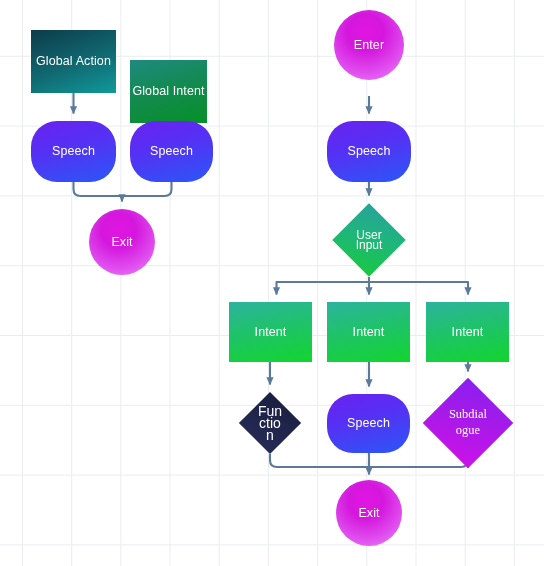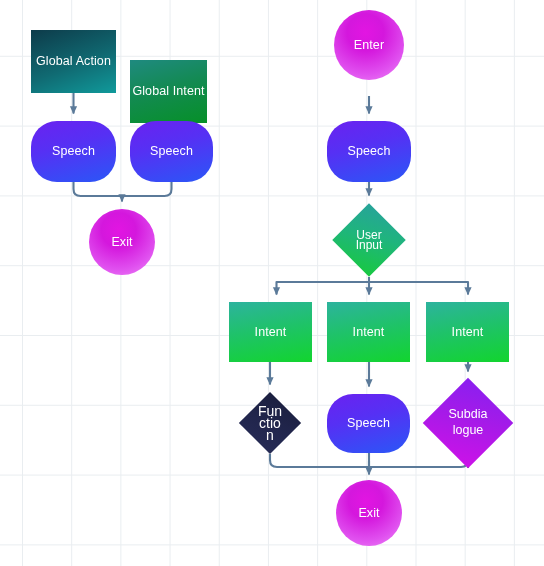--- a/index.html
+++ b/index.html
@@ -108,20 +108,21 @@
   }
   .d-subdialogue .dtext {
     font-size: 12.5px;
     line-height: 16px;
     padding: 0 12px;
     word-break: break-all;
     align-items: center;
   }
   .d-subdialogue .dtext .label {
     margin-top: -2px;
+    font-family: Liberation Serif, serif;
   }
 </style>
 </head>
 <body>
 
 <div id="canvas">
 
   <svg id="edges" viewBox="0 0 544 566" width="544" height="566" xmlns="http://www.w3.org/2000/svg">
     <defs>
       <marker id="arrow" markerWidth="9" markerHeight="9" refX="7.2" refY="4.5" orient="auto" markerUnits="userSpaceOnUse">

